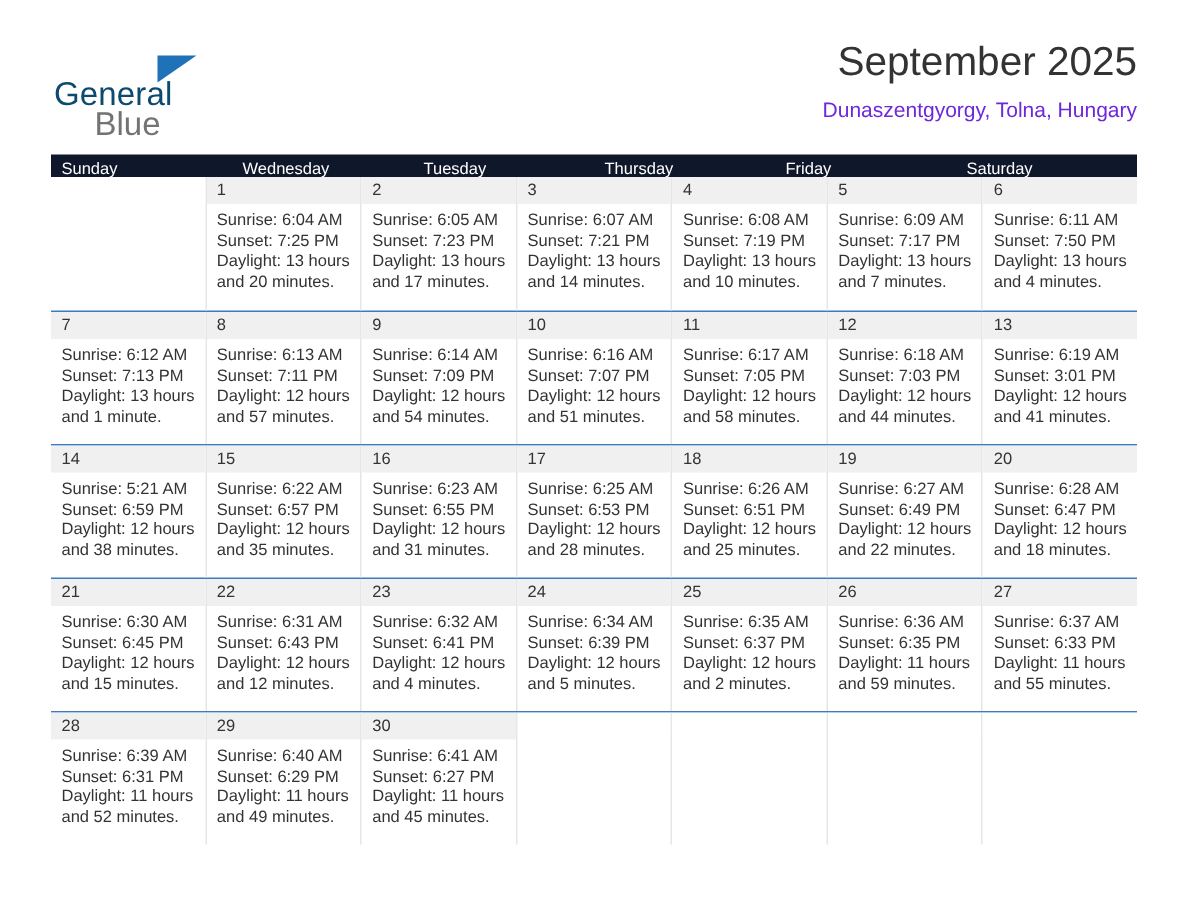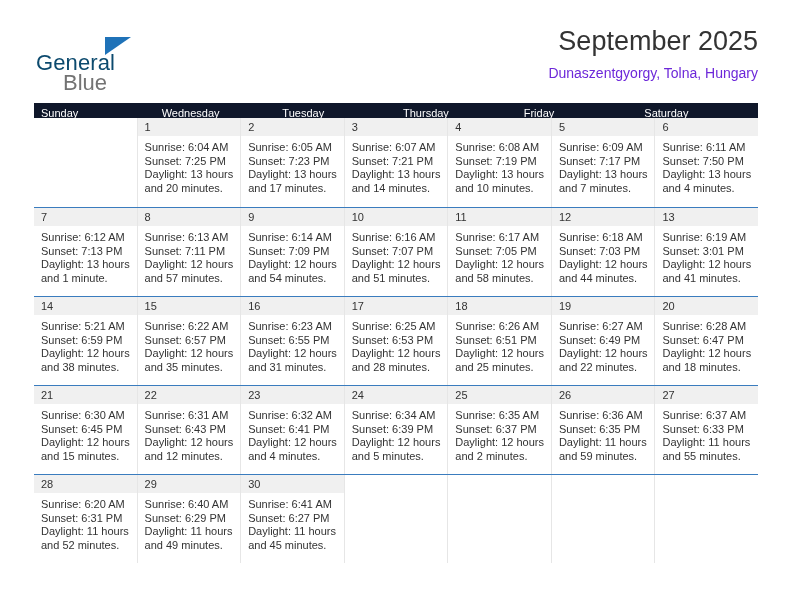--- a/index.html
+++ b/index.html
@@ -438,21 +438,21 @@
               <div>Sunset: 6:33 PM</div>
               <div>Daylight: 11 hours</div>
               <div>and 55 minutes.</div>
             </div>
           </div>
         </div>
         <div class="week-row">
           <div class="day-cell">
             <div class="day-number">28</div>
             <div class="day-body">
-              <div>Sunrise: 6:20 AM</div>
+              <div>Sunrise: 6:39 AM</div>
               <div>Sunset: 6:31 PM</div>
               <div>Daylight: 11 hours</div>
               <div>and 52 minutes.</div>
             </div>
           </div>
           <div class="day-cell">
             <div class="day-number">29</div>
             <div class="day-body">
               <div>Sunrise: 6:40 AM</div>
               <div>Sunset: 6:29 PM</div>

